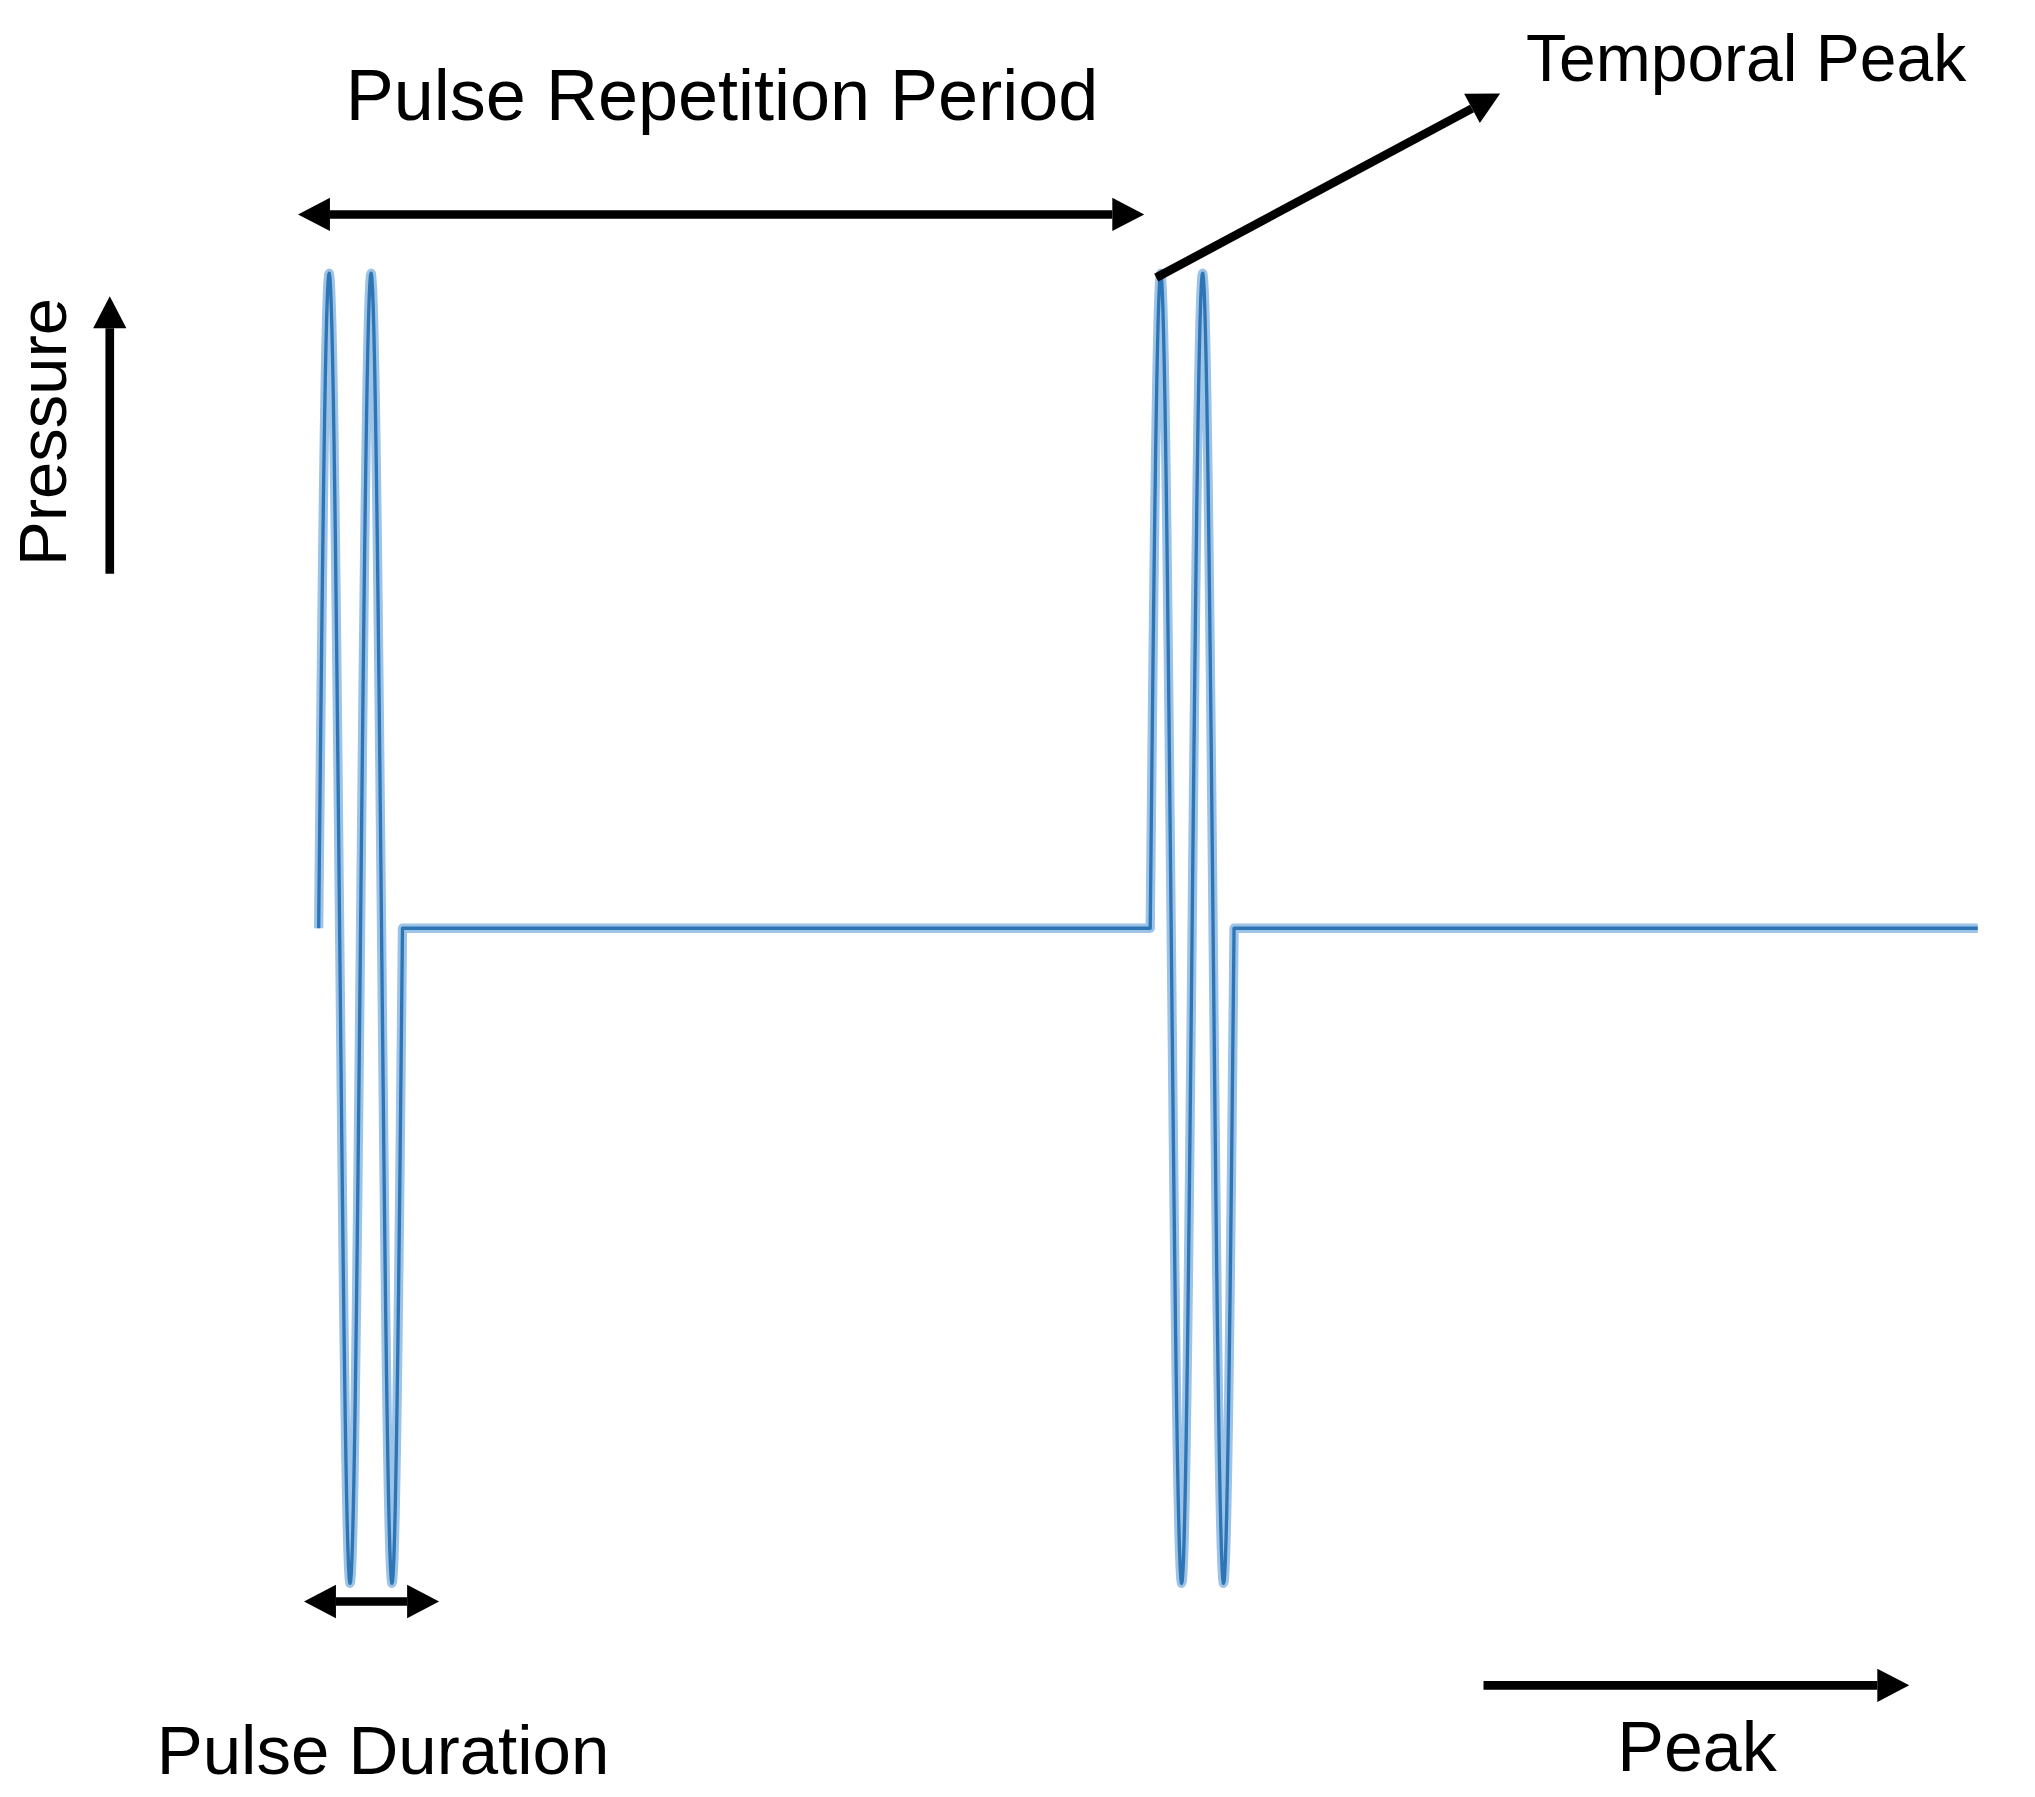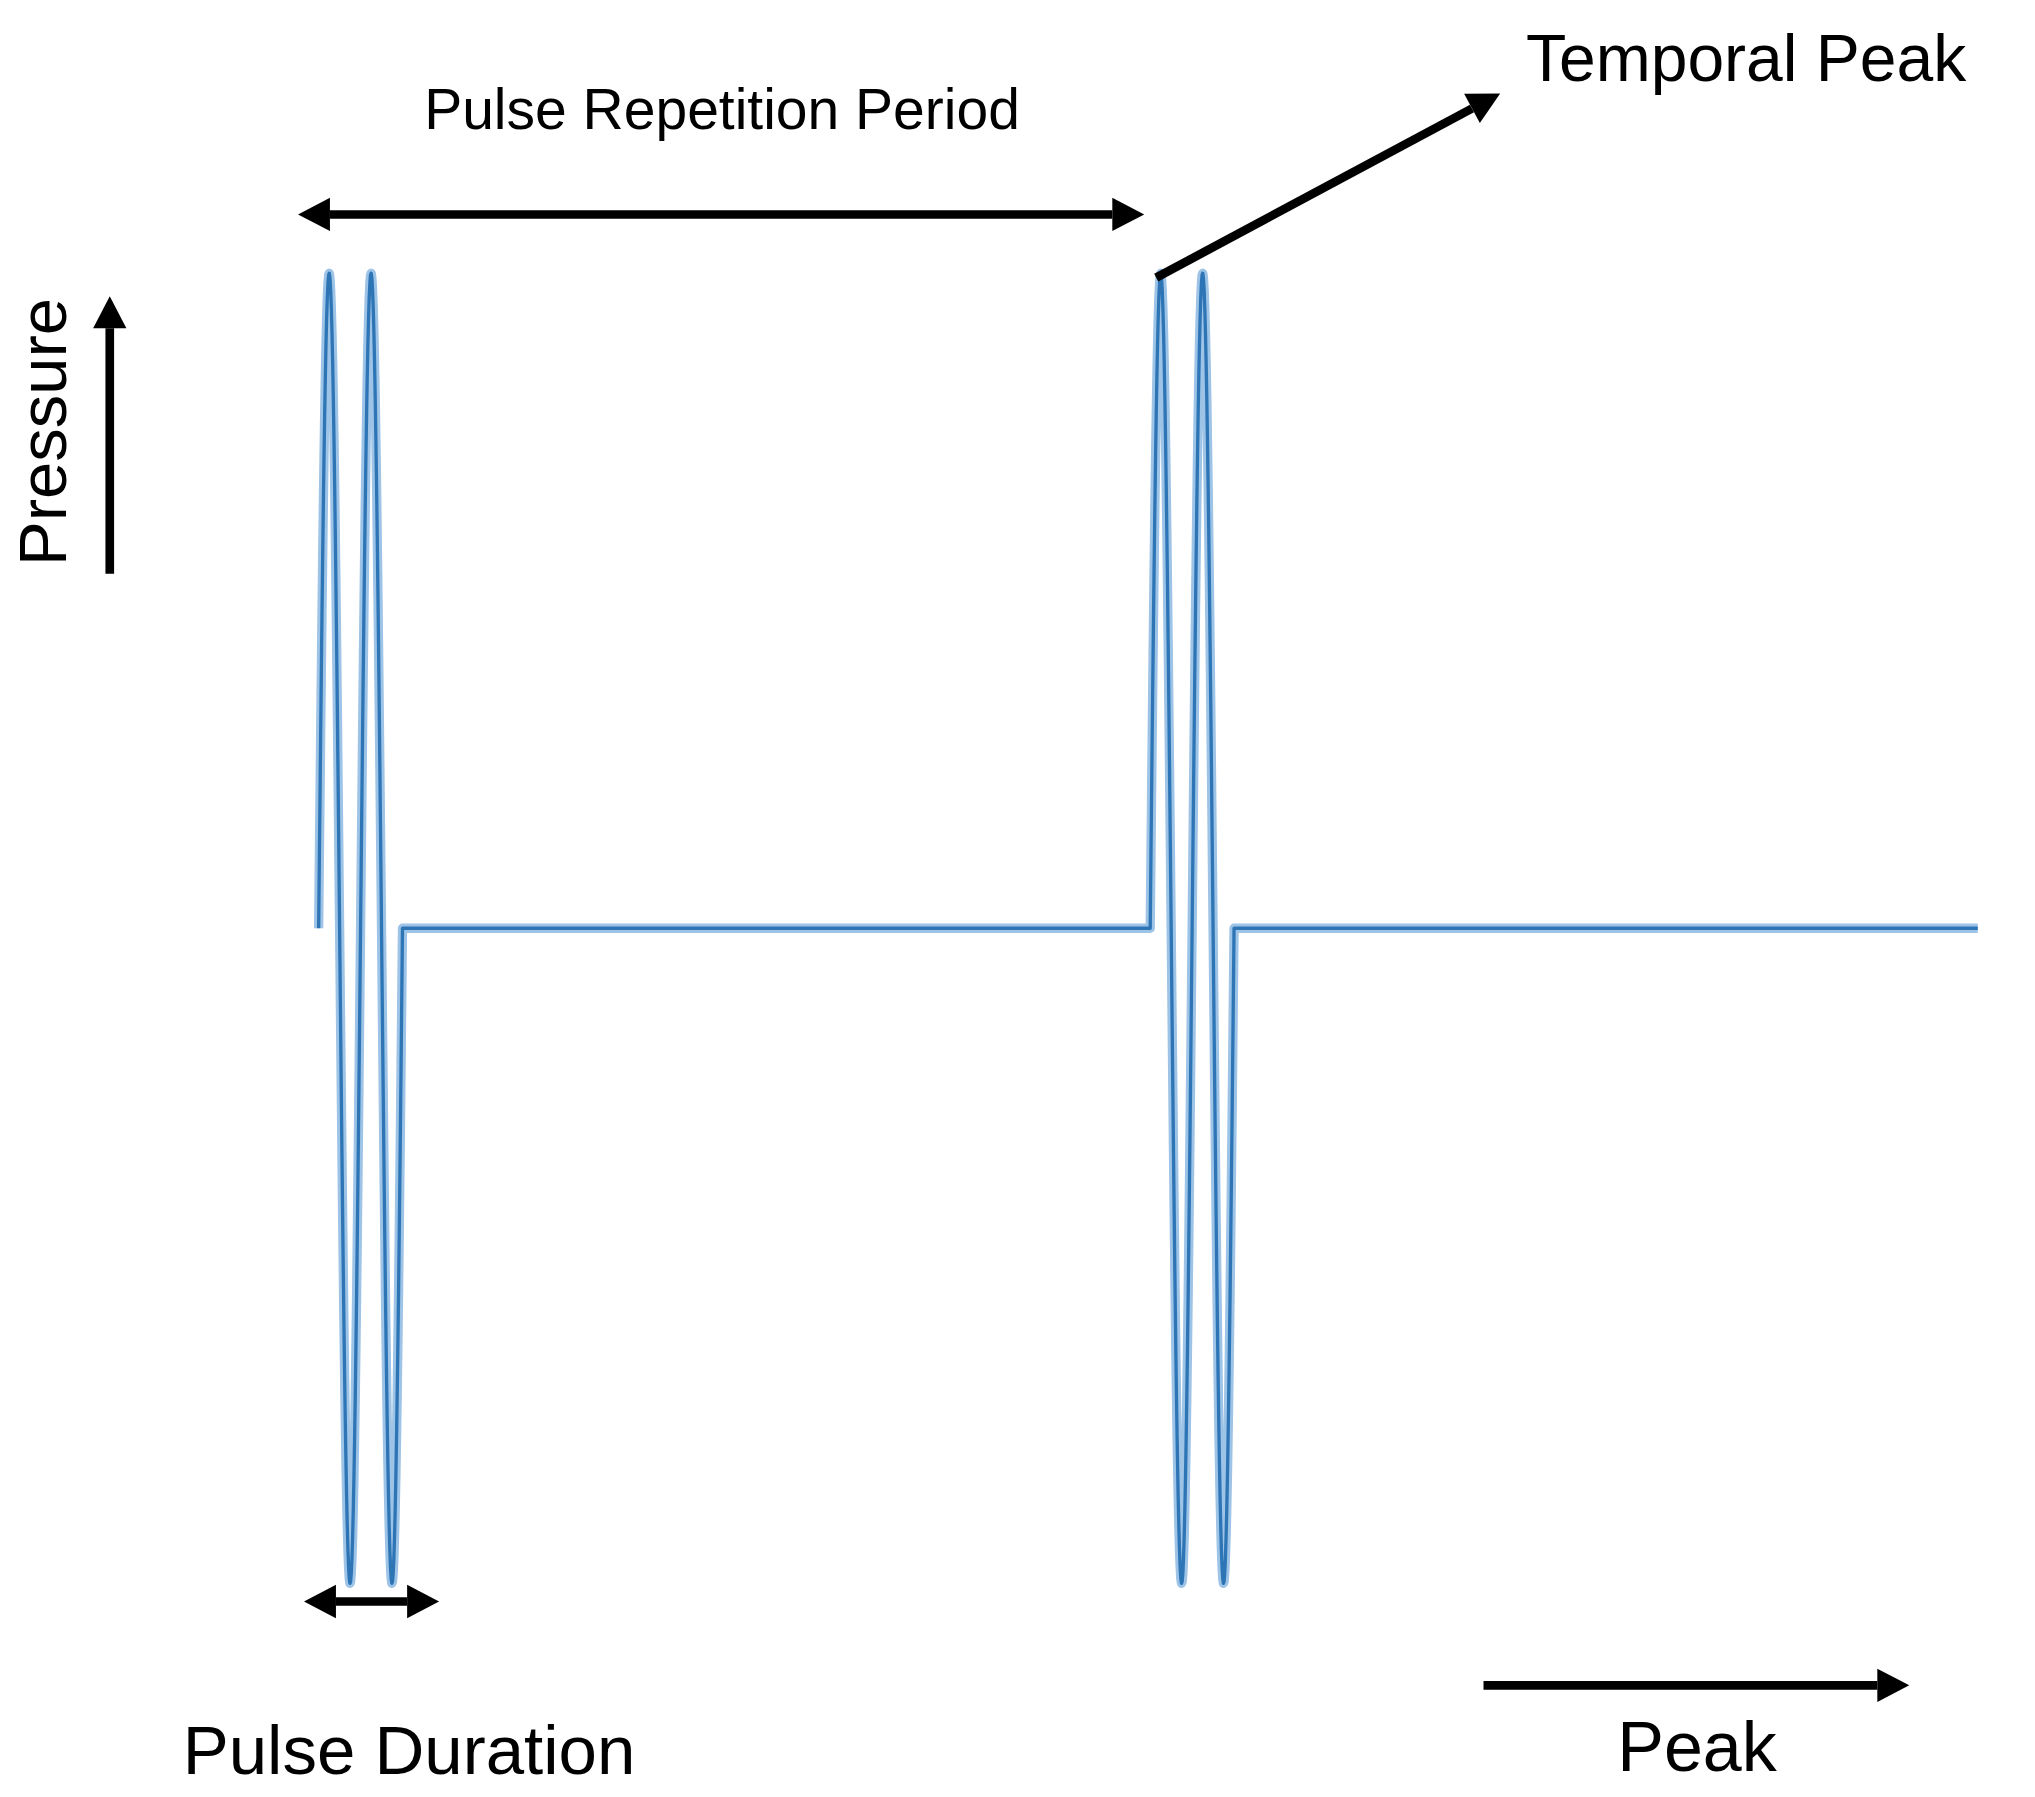--- a/index.html
+++ b/index.html
@@ -18,38 +18,37 @@
     display: block;
   }
   .fig-label {
     position: absolute;
     color: #000000;
     font-family: "Liberation Sans", sans-serif;
     line-height: 1.2;
     white-space: nowrap;
   }
   #label-prp {
-    left: 722px; top: 75px;
-    font-size: 57px;
+    left: 722px; top: 52px;
+    font-size: 72px;
     transform: translateX(-50%);
   }
   #label-temporal {
     left: 1526px; top: 18.6px;
     font-size: 66px;
   }
   #label-pressure {
     left: 43px; top: 432px;
     font-size: 67px;
     transform: translate(-50%, -50%) rotate(-90deg);
   }
   #label-duration {
     left: 383px; top: 1710px;
     font-size: 69px;
     transform: translateX(-50%);
-    margin-left: 26px;
   }
   #label-time {
     left: 1697px; top: 1705px;
     font-size: 70px;
     transform: translateX(-50%);
   }
 </style>
 </head>
 <body>
 

